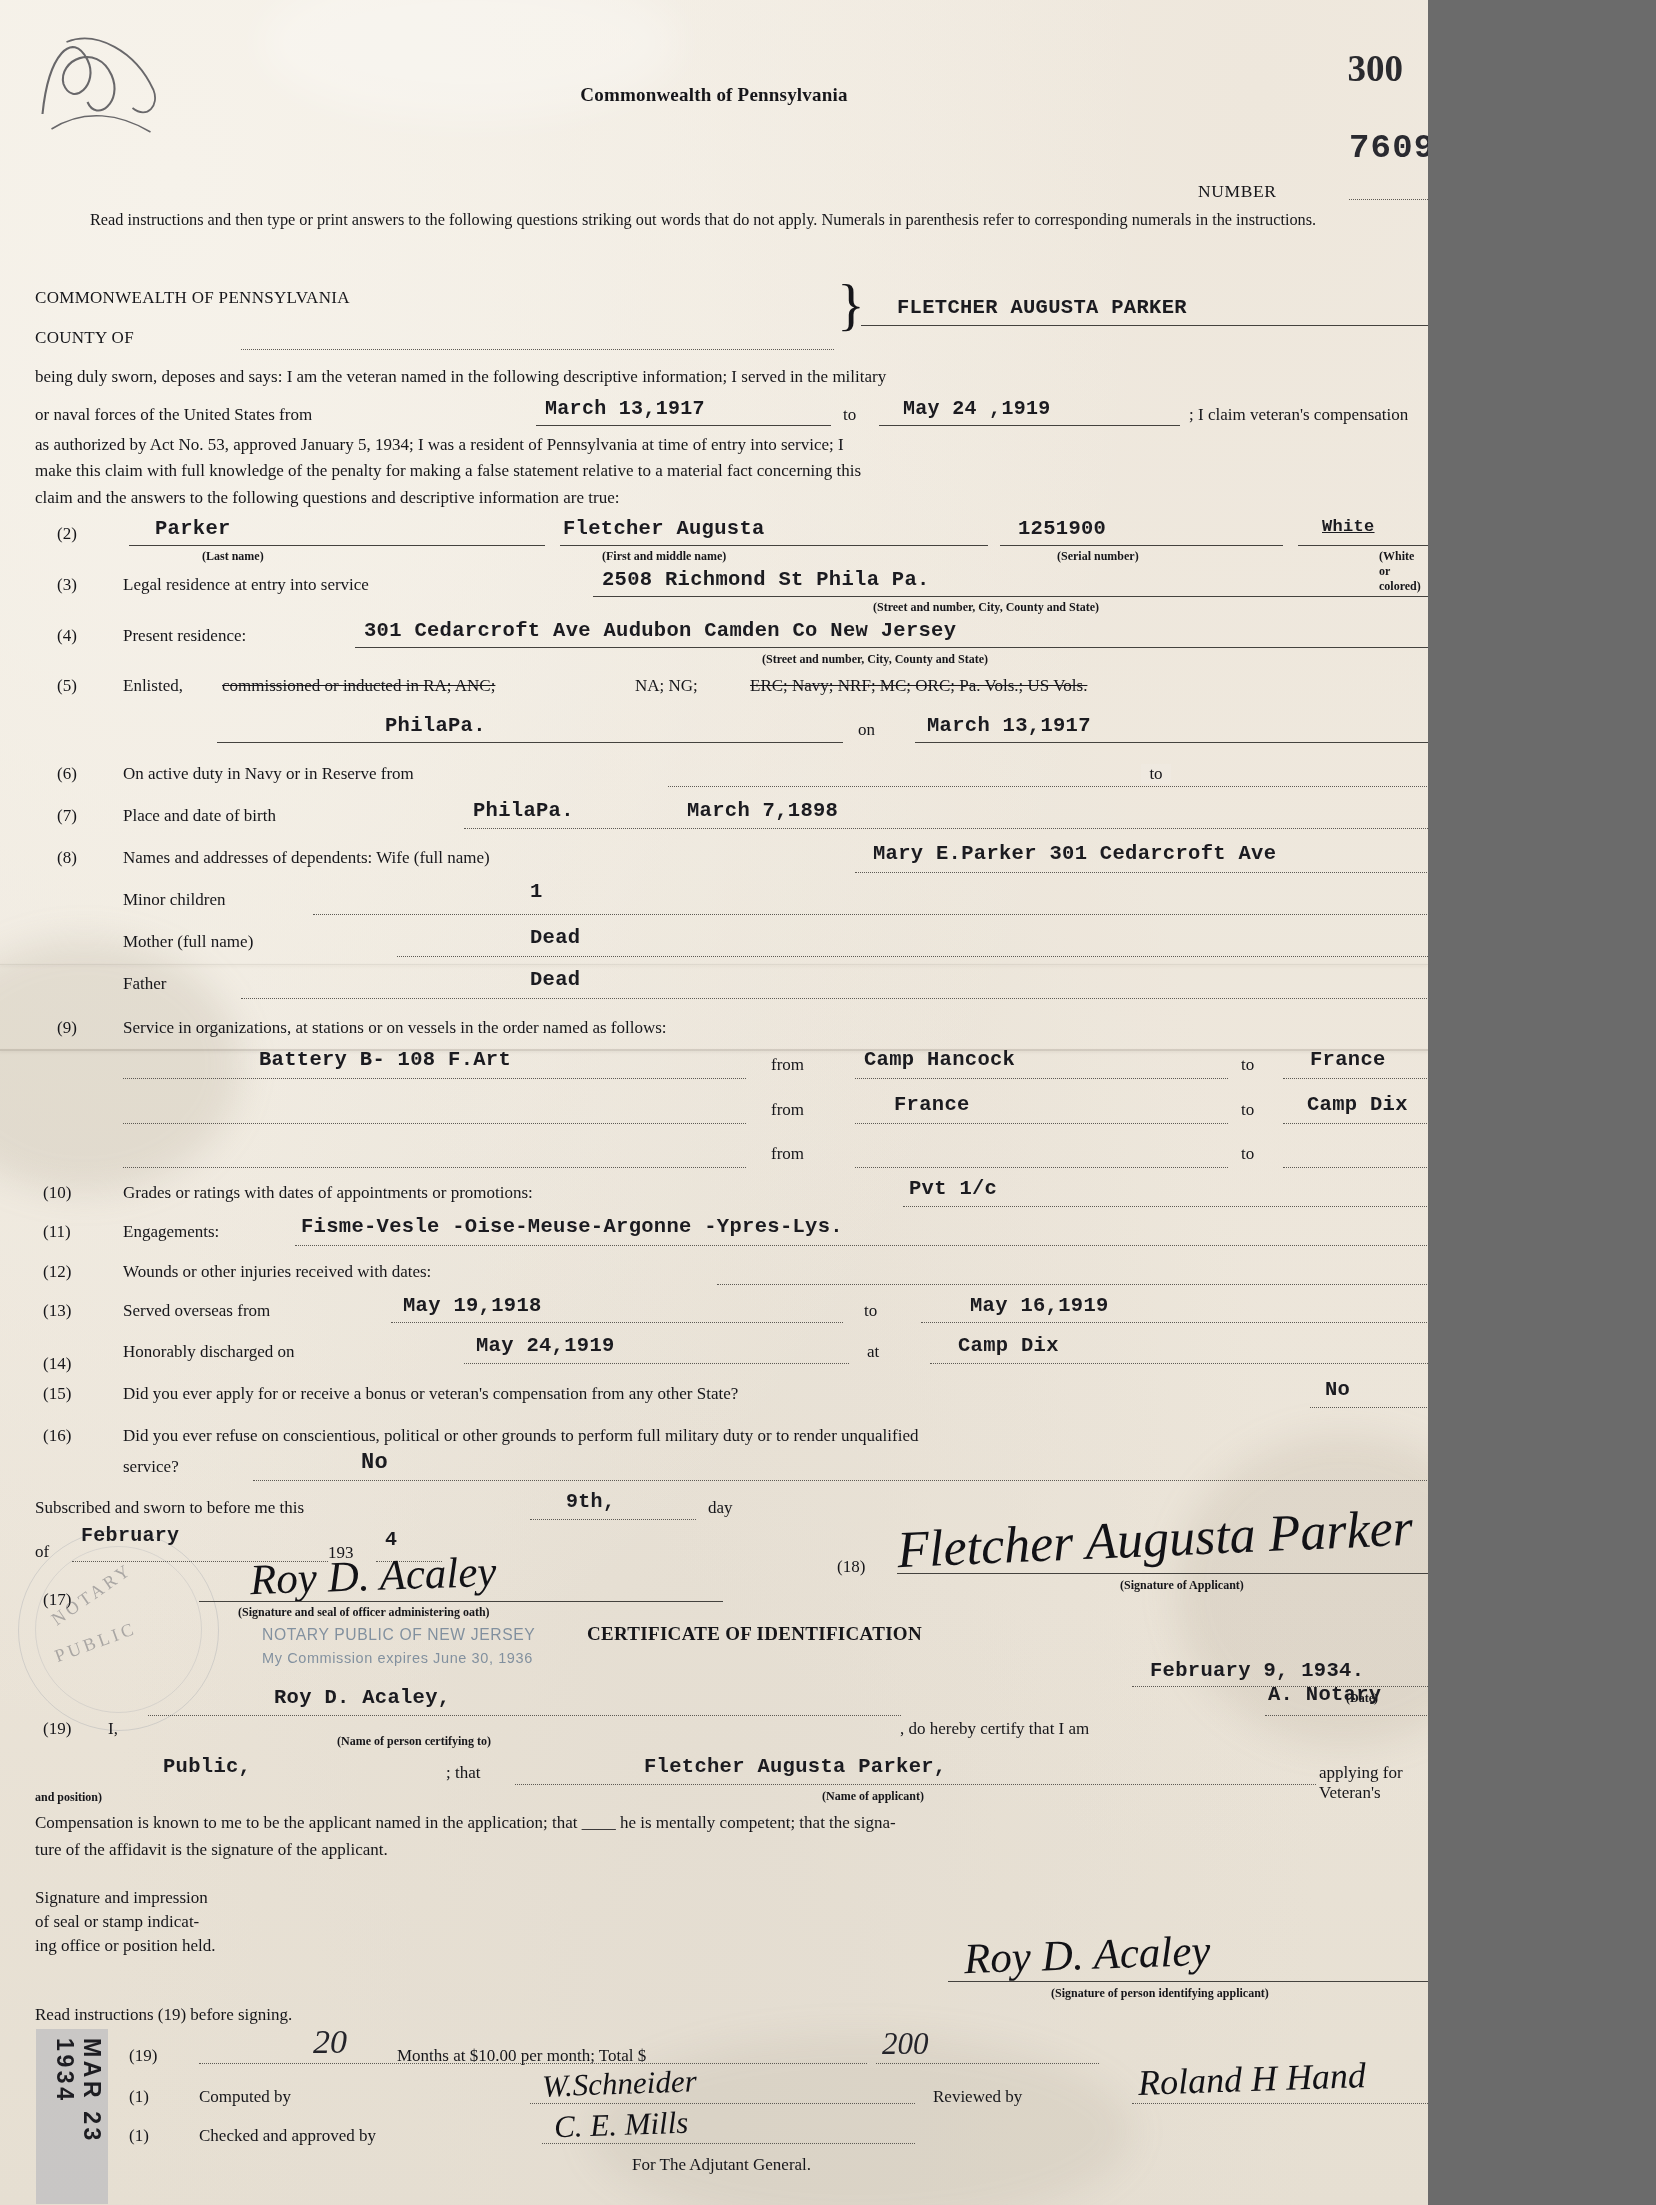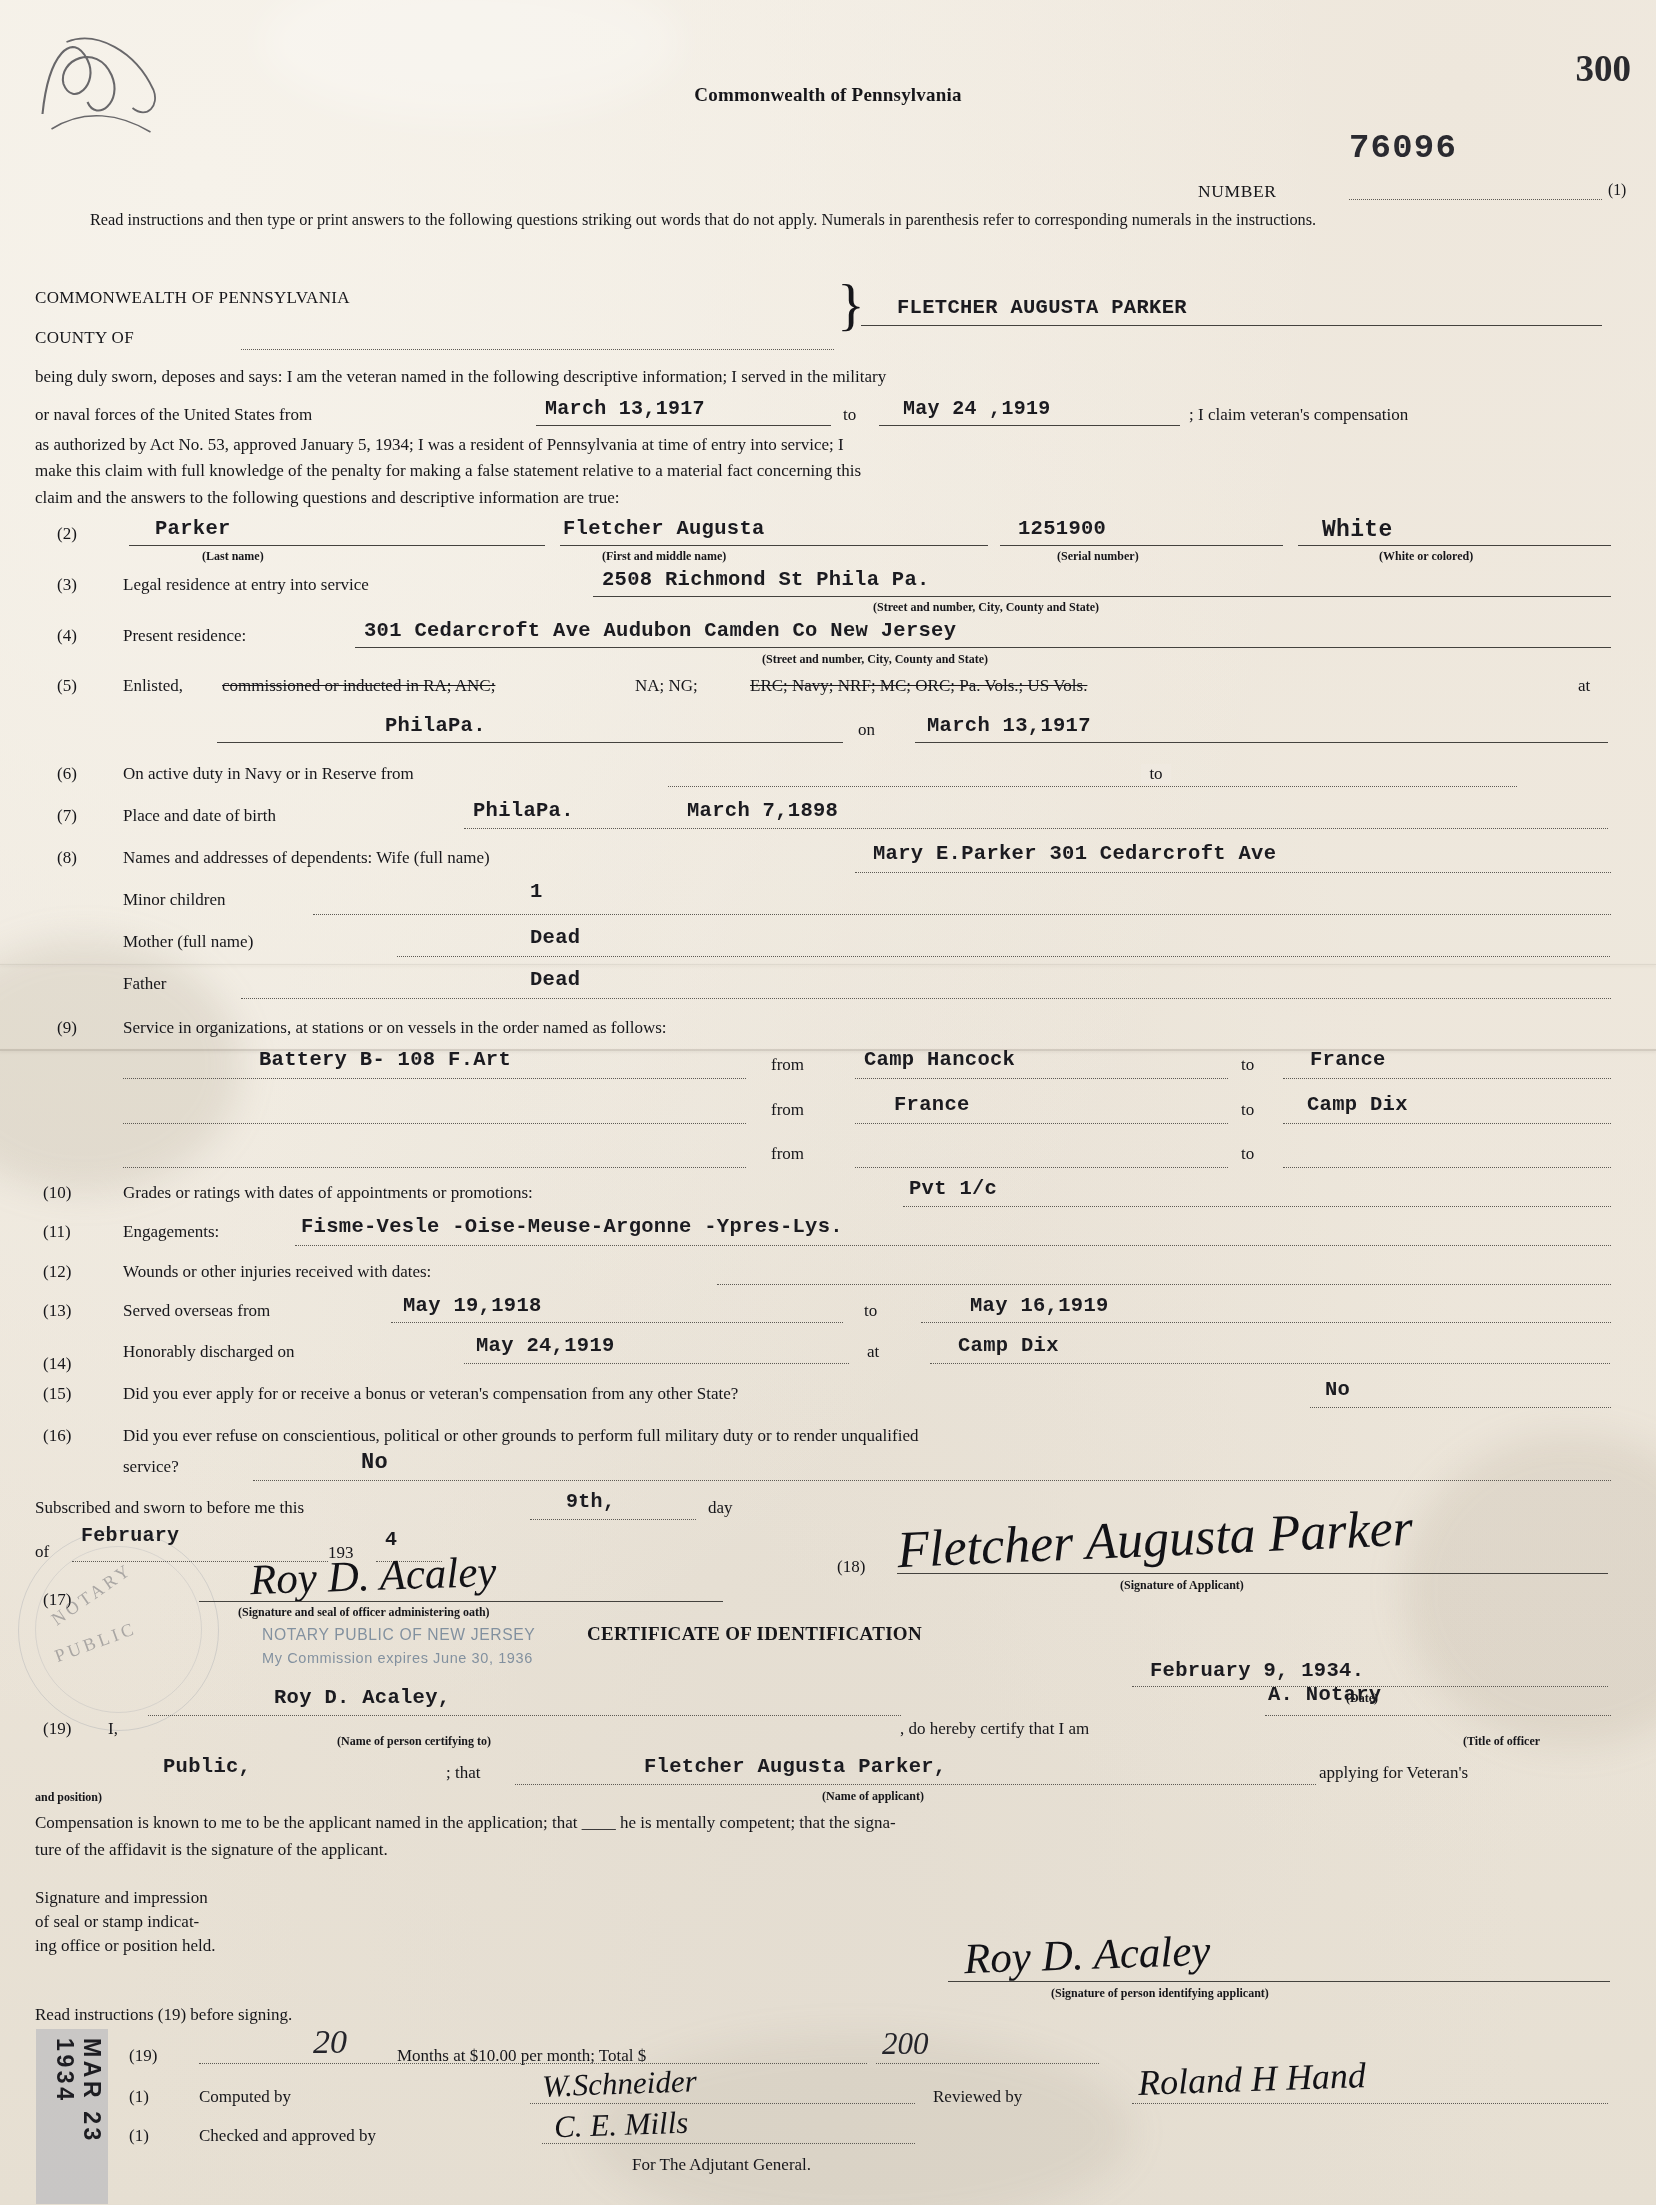--- a/index.html
+++ b/index.html
@@ -1,19 +1,19 @@
 <!DOCTYPE html>
 <html style="font-size:9.6px"><head>
 <meta charset="utf-8">
 <style>
   html,body{margin:0;padding:0;background:#6b6b6b;}
   body{font-family:"Liberation Serif", serif;}
   .page{
     position:relative;
-    width:1656px;height:2205px;
+    width:1428px;height:2205px;
     background:#efe9e0;
     background-image:
       radial-gradient(ellipse at 12% 8%, #f6f2ea 0%, rgba(246,242,234,0) 55%),
       radial-gradient(ellipse at 88% 4%, #eee7dc 0%, rgba(238,231,220,0) 60%),
       radial-gradient(ellipse at 50% 96%, #e4ddd1 0%, rgba(228,221,209,0) 60%),
       linear-gradient(180deg,#f3eee5 0%,#eee8dd 38%,#eae3d7 72%,#e6dfd2 100%);
     overflow:hidden;
     color:#16161a;
   }
   
@@ -91,21 +91,21 @@
   <div class="sline" style="left:879px;top:425px;width:301px;"></div>
   <div class="abs body" style="left:1189px;top:405px;">; I claim veteran's compensation</div>
   <div class="abs body" style="left:35px;top:435px;width:1602px;">as authorized by Act No. 53, approved January 5, 1934; I was a resident of Pennsylvania at time of entry into service; I</div>
   <div class="abs body" style="left:35px;top:488px;width:1602px;">claim and the answers to the following questions and descriptive information are true:</div>
   <div class="abs body" style="left:35px;top:461px;width:1602px;">make this claim with full knowledge of the penalty for making a false statement relative to a material fact concerning this</div>
 
   <div class="abs body" style="left:57px;top:524px;">(2)</div>
   <div class="abs ty" style="left:155px;top:517px;font-size:20.5px;">Parker</div>
   <div class="abs ty" style="left:563px;top:517px;font-size:20.5px;">Fletcher Augusta</div>
   <div class="abs ty" style="left:1018px;top:517px;font-size:20.5px;">1251900</div>
-  <div class="abs ty" style="left:1322px;top:517px;font-size:23px;">White</div>
+  <div class="abs ty" style="left:1322px;top:517px;font-size:17px;text-decoration:underline;">White</div>
   <div class="sline" style="left:129px;top:545px;width:416px;"></div>
   <div class="sline" style="left:560px;top:545px;width:428px;"></div>
   <div class="sline" style="left:1000px;top:545px;width:283px;"></div>
   <div class="sline" style="left:1298px;top:545px;width:313px;"></div>
   <div class="abs tiny pr" style="left:202px;top:549px;">(Last name)</div>
   <div class="abs tiny pr" style="left:602px;top:549px;">(First and middle name)</div>
   <div class="abs tiny pr" style="left:1057px;top:549px;">(Serial number)</div>
   <div class="abs tiny pr" style="left:1379px;top:549px;">(White or colored)</div>
 
   <div class="abs body" style="left:57px;top:575px;">(3)</div>

